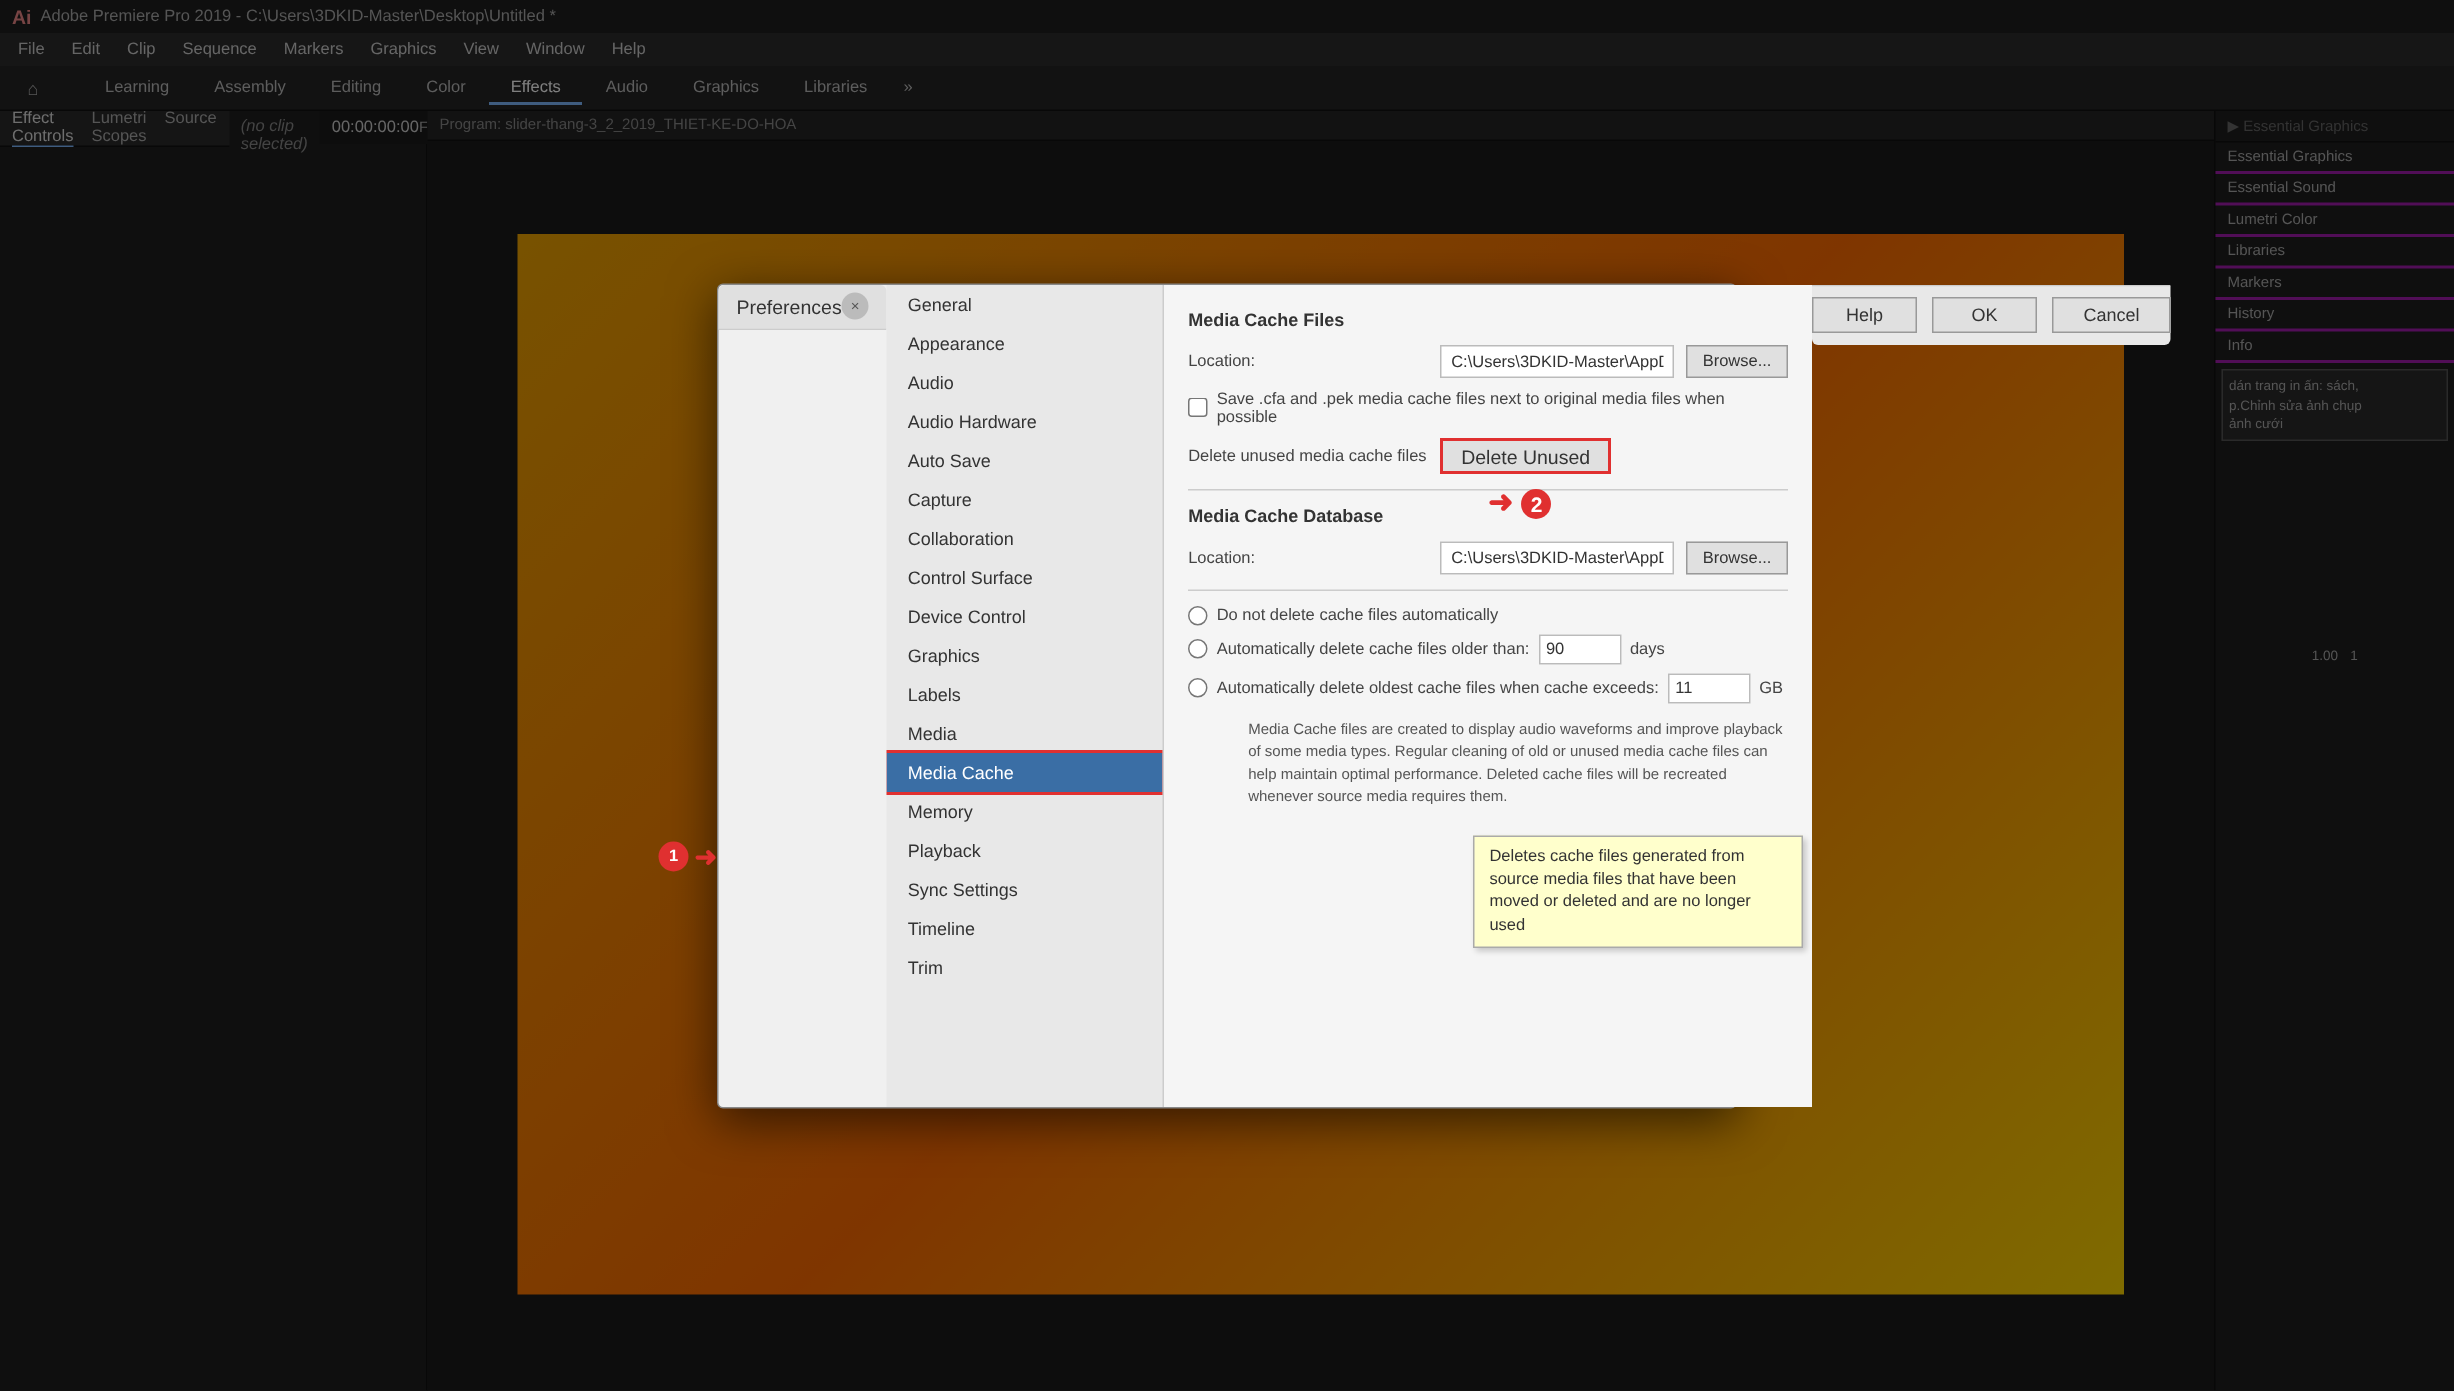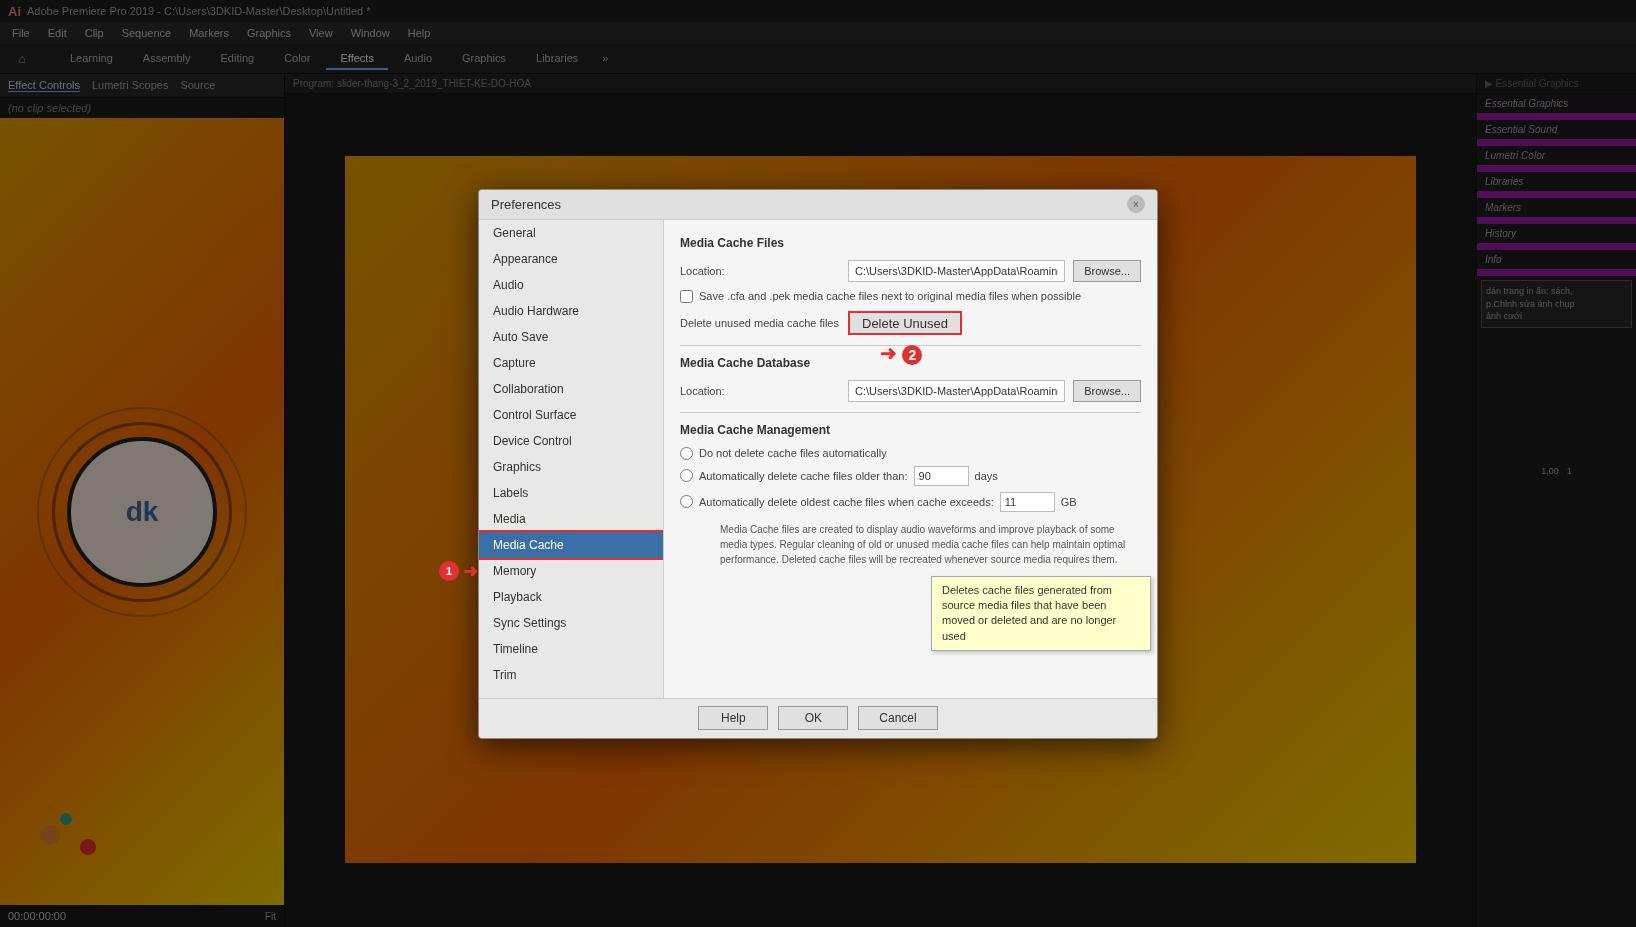--- a/index.html
+++ b/index.html
@@ -92,21 +92,21 @@
       display: flex;
       height: calc(927px - 74px);
     }
 
     
     #left-panel {
       width: 285px;
       background: #1e1e1e;
       border-right: 1px solid #111;
       display: flex;
-      flex-direction: column;
+      flex-direction: row;
     }
     .panel-header {
       height: 24px;
       background: #2a2a2a;
       display: flex;
       align-items: center;
       padding: 0 8px;
       font-size: 11px;
       color: #aaa;
       border-bottom: 1px solid #111;
@@ -156,45 +156,44 @@
       width: 160px;
       background: #1e1e1e;
       border-left: 1px solid #111;
       font-size: 10px;
       color: #aaa;
       display: flex;
       flex-direction: column;
     }
     .right-panel-item {
       padding: 4px 8px;
-      border-bottom: 7px solid #a21caf;
+      border-bottom: 2px solid #a21caf;
       font-size: 10px;
       color: #aaa;
-      font-style: italic;
     }
 
     
     #modal-overlay {
       position: absolute;
       top: 0; left: 0;
       width: 100%; height: 100%;
       background: rgba(0,0,0,0.5);
       z-index: 100;
       display: flex;
       align-items: center;
       justify-content: center;
     }
     #preferences-dialog {
       background: #f0f0f0;
       border: 1px solid #888;
       border-radius: 4px;
       width: 680px;
       min-height: 550px;
       display: flex;
-      flex-direction: column;
+      flex-direction: row;
       box-shadow: 0 8px 32px rgba(0,0,0,0.6);
       position: relative;
     }
     #dialog-title-bar {
       background: #e0e0e0;
       border-bottom: 1px solid #ccc;
       height: 30px;
       display: flex;
       align-items: center;
       padding: 0 12px;
@@ -557,21 +556,20 @@
         <div class="section-title">Media Cache Database</div>
 
         <div class="field-row">
           <span class="field-label">Location:</span>
           <input class="field-input" type="text" value="C:\Users\3DKID-Master\AppData\Roaming\Adobe\Common\" style="">
           <button class="browse-btn">Browse...</button>
         </div>
 
         <div class="separator"></div>
 
-        <div class="section-title">Media Cache Management</div>
 
         <div class="radio-row">
           <input type="radio" name="cache-mgmt" style="">
           <span class="radio-label">Do not delete cache files automatically</span>
         </div>
 
         <div class="radio-row">
           <input type="radio" name="cache-mgmt" style="">
           <span class="radio-label">Automatically delete cache files older than:</span>
           <input class="number-input" type="text" value="90" style="">

